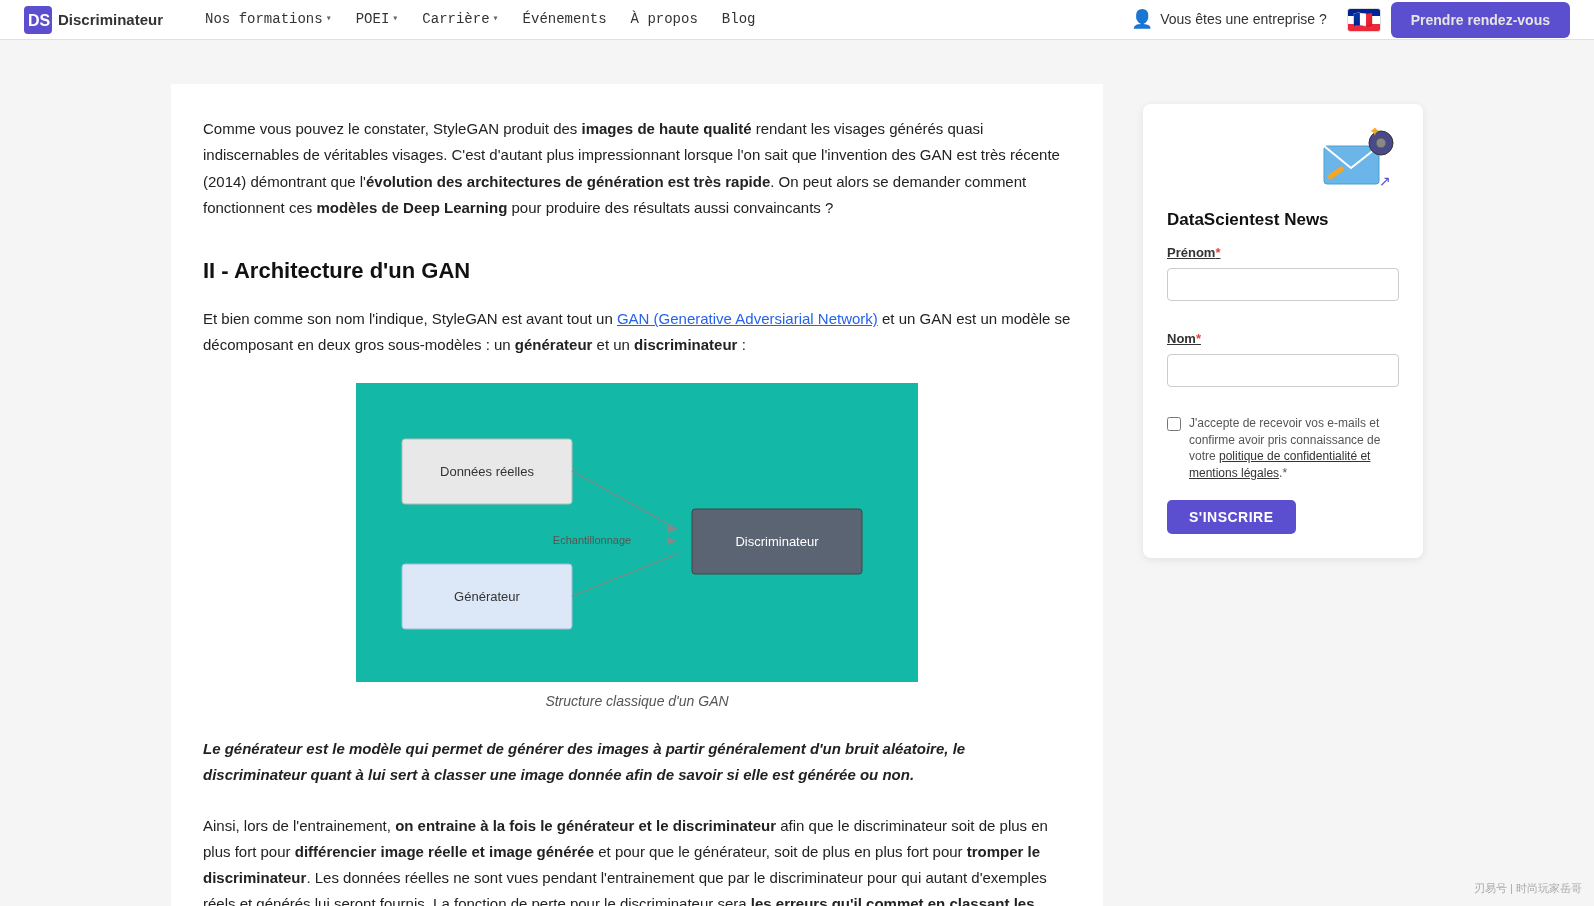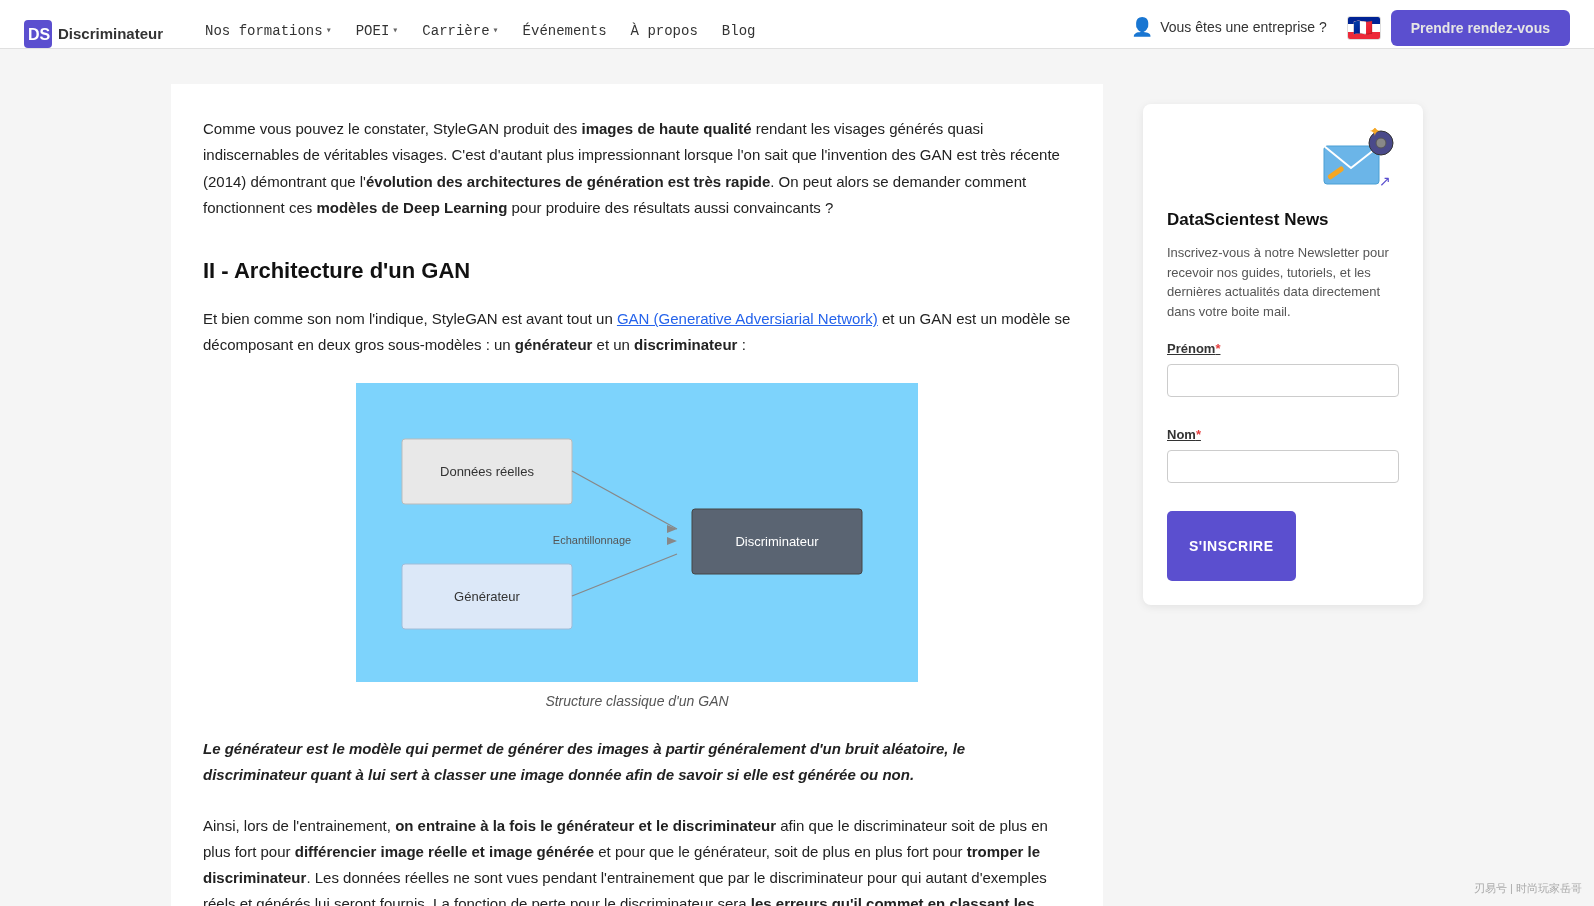--- a/index.html
+++ b/index.html
@@ -3,23 +3,23 @@
   <meta charset="utf-8">
   <style>
     * { box-sizing: border-box; margin: 0; padding: 0; }
     body { font-family: -apple-system, BlinkMacSystemFont, 'Segoe UI', Arial, sans-serif; background: #f5f5f5; color: #222; font-size: 15px; line-height: 1.6; }
 
     
     nav {
       background: #fff;
       border-bottom: 1px solid #e0e0e0;
       display: flex;
-      align-items: flex-end;
+      align-items: center;
       padding: 0 24px;
-      height: 49px;
+      height: 40px;
       position: fixed;
       top: 0; left: 0; right: 0;
       z-index: 100;
       gap: 0;
     }
     .nav-logo {
       display: flex; align-items: center; gap: 6px;
       font-weight: 700; font-size: 15px; color: #333;
       text-decoration: none;
       margin-right: 32px;
@@ -124,21 +124,21 @@
     }
 
     
     .diagram-container {
       display: flex;
       flex-direction: column;
       align-items: center;
       margin: 24px 0;
     }
     .diagram-svg-wrap {
-      background: #7dd3fc;
+      background: #14b8a6;
       padding: 16px;
     }
     .diagram-caption {
       font-style: italic;
       font-size: 14px;
       color: #555;
       margin-top: 8px;
       text-align: center;
     }
 
@@ -222,21 +222,21 @@
     }
     .checkbox-label a {
       color: #333;
       text-decoration: underline;
     }
     .btn-inscrire {
       background: #5B4FCF;
       color: #fff;
       border: none;
       border-radius: 5px;
-      padding: 27px 22px;
+      padding: 9px 22px;
       font-size: 14px;
       font-weight: 700;
       letter-spacing: 0.5px;
       cursor: pointer;
       text-transform: uppercase;
     }
 
     
     .watermark {
       position: fixed;
@@ -356,37 +356,42 @@
 
           <text x="50" y="8" font-size="14" fill="#f5a623">✦</text>
 
           <rect x="8" y="48" width="18" height="5" rx="2" fill="#f5a623" transform="rotate(-35,8,48)"></rect>
 
           <text x="60" y="58" font-size="14" fill="#5B4FCF">↗</text>
         </svg>
       </div>
 
       <div class="sidebar-title">DataScientest News</div>
-      <div class="sidebar-desc">Inscrivez-vous à notre Newsletter pour recevoir nos guides, tutoriels, et les dernières actualités data directement dans votre boite mail.</div>
 
       
       <div class="form-group">
         <label class="form-label">
           <span>Prénom</span><span class="required">*</span>
         </label>
         <input type="text" class="form-input" placeholder="" style="">
       </div>
 
       <div class="form-group">
         <label class="form-label">
           <span>Nom</span><span class="required">*</span>
         </label>
         <input type="text" class="form-input" placeholder="" style="">
       </div>
 
 
+      <div class="checkbox-row">
+        <input type="checkbox" style="">
+        <span class="checkbox-label">
+          J'accepte de recevoir vos e-mails et confirme avoir pris connaissance de votre <a>politique de confidentialité et mentions légales</a>.*
+        </span>
+      </div>
 
       <button class="btn-inscrire">S'INSCRIRE</button>
     </div>
   </div>
 </div>
 
 <div class="watermark">刃易号 | 时尚玩家岳哥</div>
 
 </body></html>

